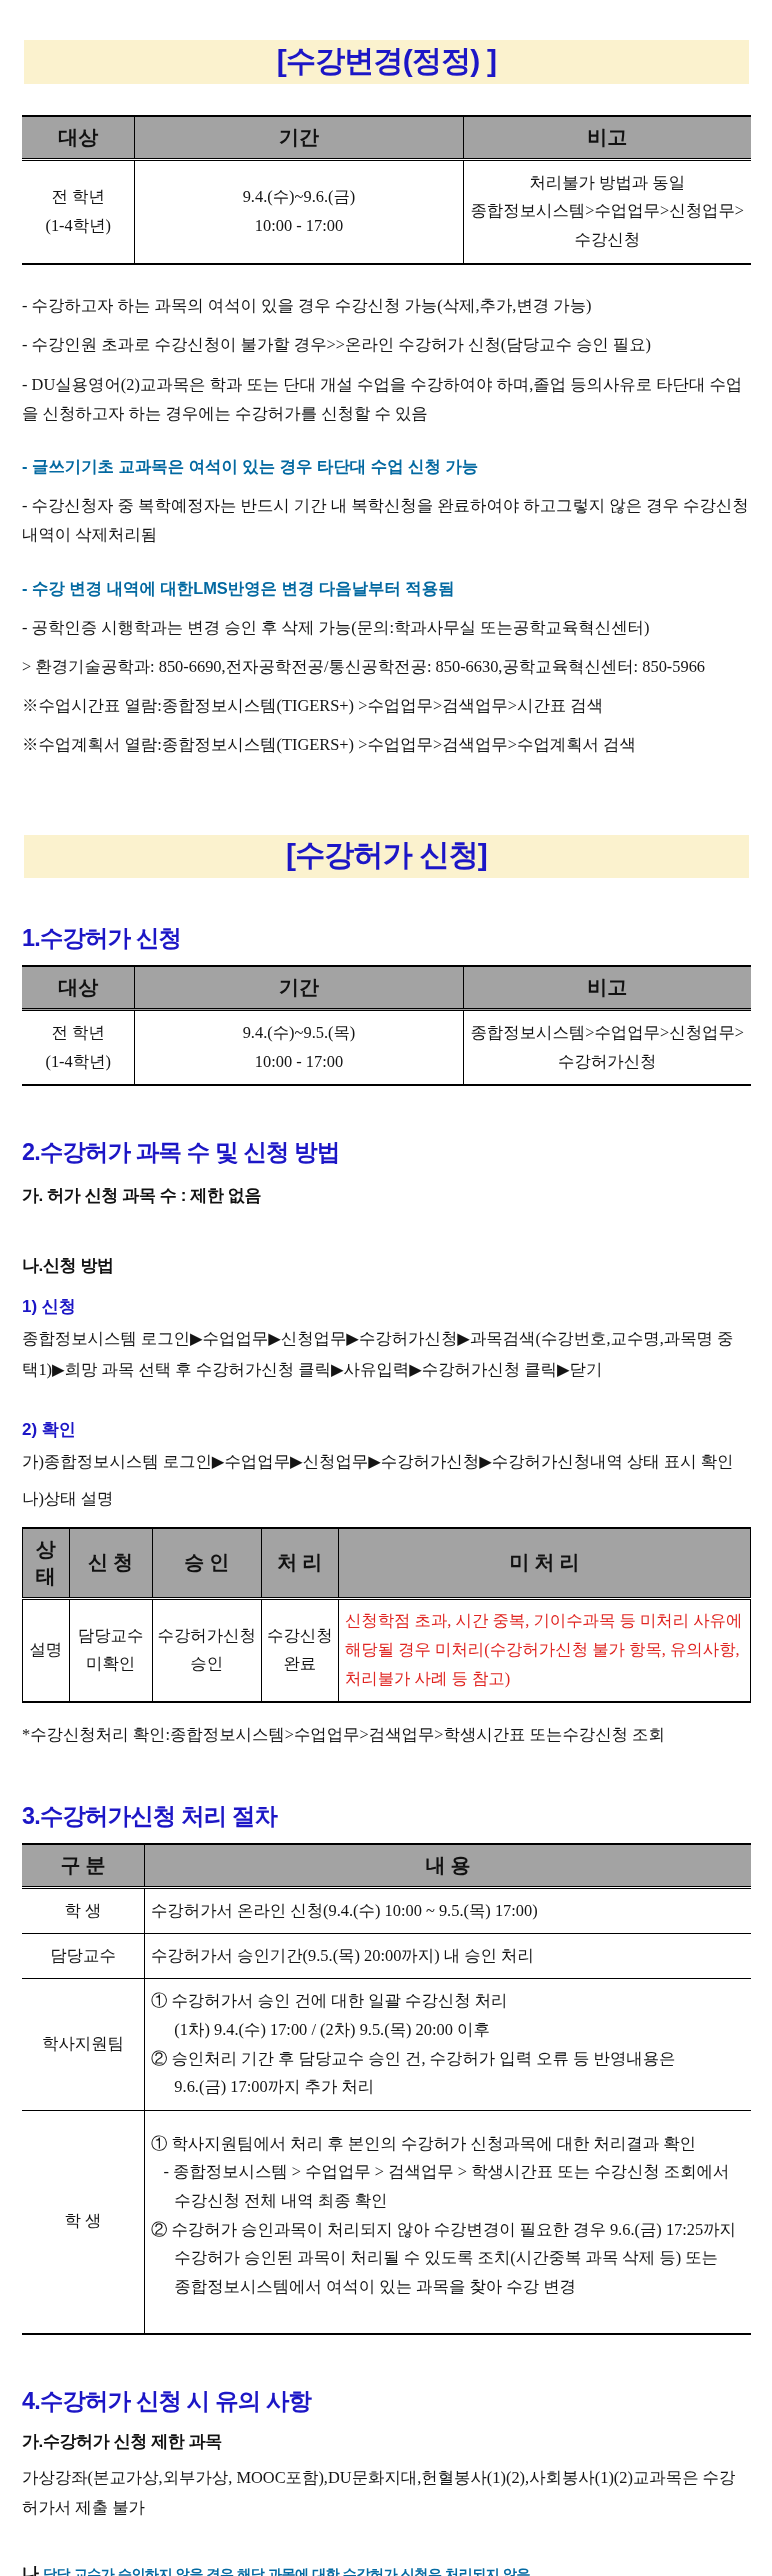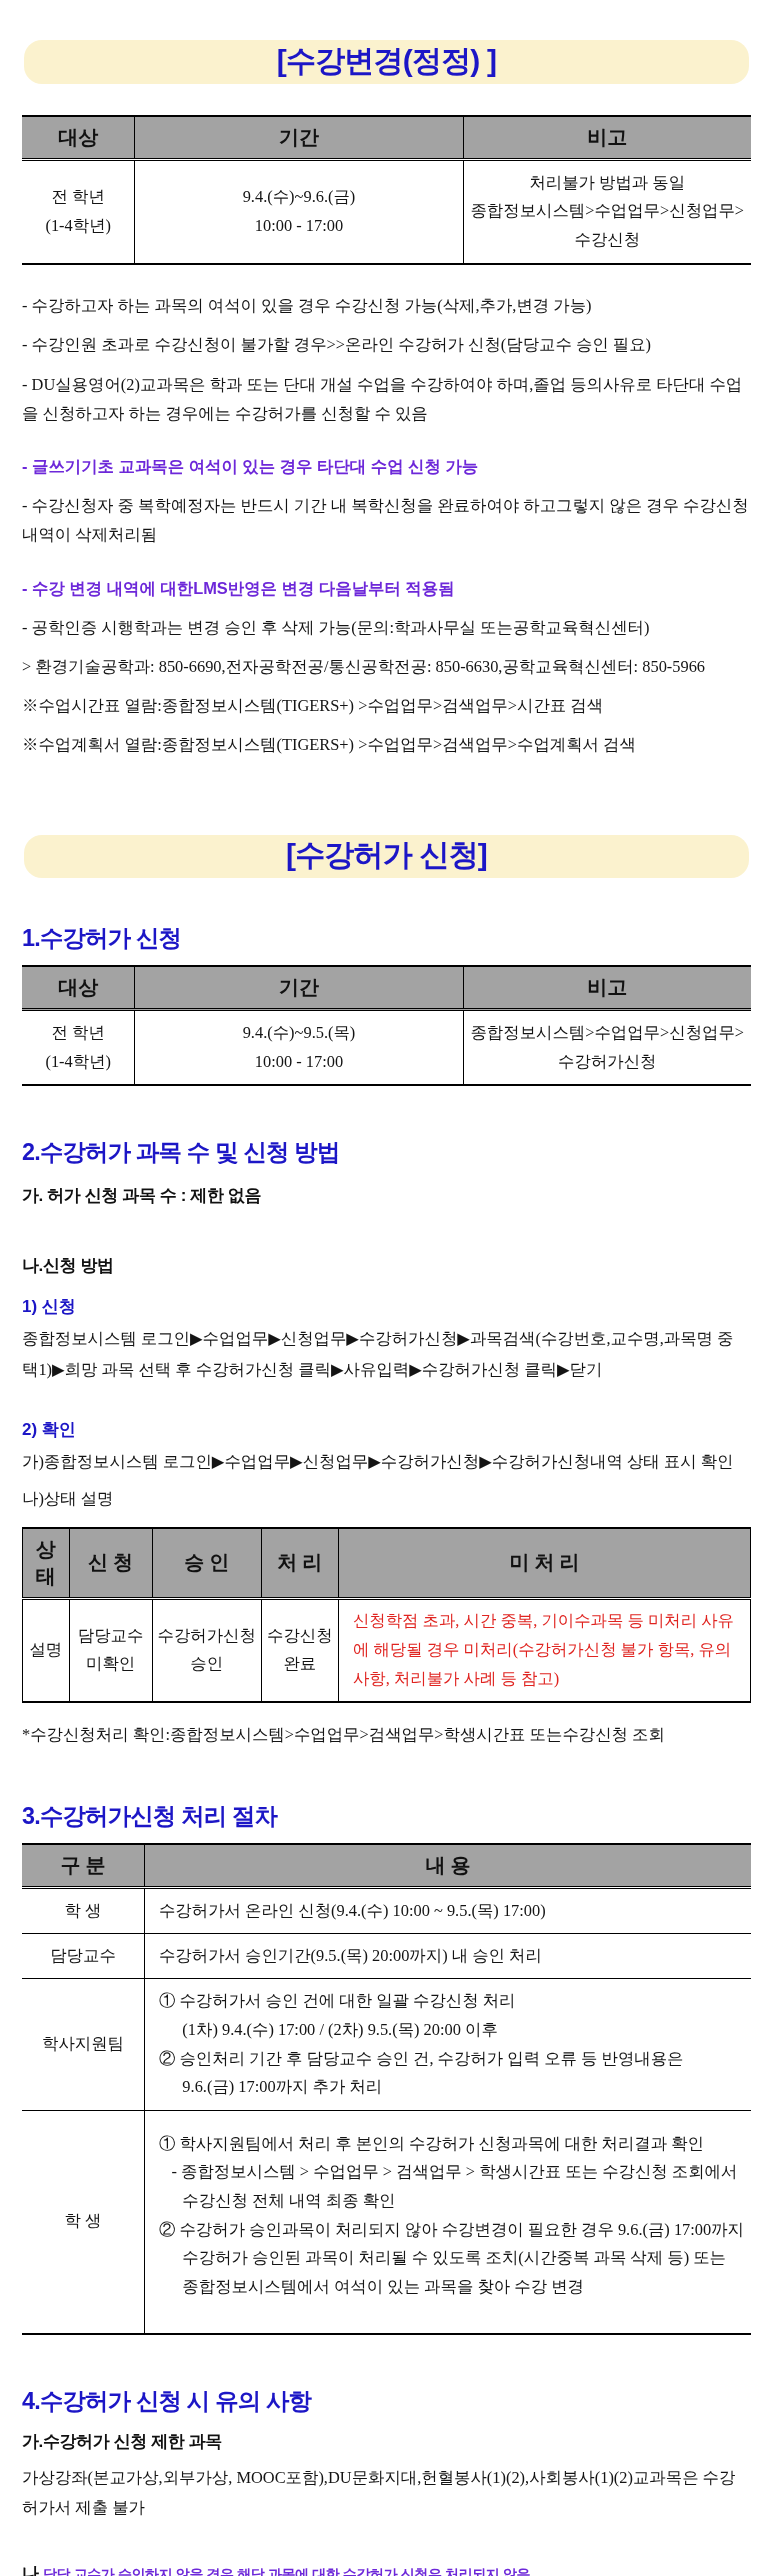--- a/index.html
+++ b/index.html
@@ -5,21 +5,21 @@
   html,body{margin:0;padding:0;background:#ffffff;}
   body{
     width:773px;min-height:2576px;
     font-family:"Liberation Serif","DejaVu Serif",serif;
     color:#141414;
     -webkit-font-smoothing:antialiased;
   }
   .page{padding:20px 22px 93px 22px;box-sizing:border-box;}
 
   
-  .banner{background:#FBF2CE;text-align:center;padding:3.9px 0 5.5px 0;margin:3.1px 1.6px 0 1.6px;border-radius:18px;}
+  .banner{background:#FBF2CE;text-align:center;padding:3.9px 0 5.5px 0;margin:3.1px 1.6px 0 1.6px;}
   .banner--first{margin-top:20px;}
   .banner-title{
     font-family:"Liberation Sans","DejaVu Sans",sans-serif;
     font-weight:bold;color:#1c16c6;font-size:30px;line-height:1.15;letter-spacing:-0.8px;
   }
   .banner-sub{
     font-family:"Liberation Sans","DejaVu Sans",sans-serif;
     font-weight:bold;color:#1c16c6;font-size:18.7px;line-height:1.3;margin-top:1.6px;
   }
 
@@ -31,42 +31,42 @@
   }
   .tbl th{
     background:#a3a3a3;font-weight:bold;font-size:20px;color:#111;
     padding:7px 3.1px;border-bottom:3.1px double #000;
     font-family:"Liberation Serif","DejaVu Serif",serif;
   }
   .tbl td{font-size:16.4px;padding:7.8px 4.7px;text-align:center;vertical-align:middle;line-height:1.75;}
   .tbl th + th,.tbl td + td{border-left:1.6px solid #000;}
   .tbl tbody tr + tr td{border-top:1.6px solid #000;}
   .tbl--sides{border-left:1.6px solid #000;border-right:1.6px solid #000;}
-  .tbl .left{text-align:left;padding-left:14px;word-break:break-all;}
+  .tbl .left{text-align:left;padding-left:6px;word-break:break-all;}
   .cell-line{display:block;}
   .cell-line.indent-1{padding-left:12.5px;}
   .cell-line.indent-2{padding-left:23.4px;}
 
   
   .tbl12 .col-target{width:15.5%;}
   .tbl12 .col-period{width:45%;}
   .tbl12 .col-note{width:39.5%;}
   .tblstatus .c-state{width:6.4%;}
   .tblstatus .c-apply{width:11.4%;}
   .tblstatus .c-approve{width:15%;}
   .tblstatus .c-process{width:10.6%;}
   .tblstatus .c-unproc{width:56.6%;}
   .tbl3 .col-kind{width:16.8%;}
   .tbl3 .col-content{width:83.2%;}
 
   
   .notes{margin-top:26.5px;}
   .note{font-size:16.4px;line-height:1.78;margin:10px 0;word-break:break-all;}
   .red-bold{
-    color:#6d28d9;font-weight:bold;
+    color:#0369a1;font-weight:bold;
     font-family:"Liberation Sans","DejaVu Sans",sans-serif;font-size:16.4px;margin-top:24px;
   }
   .red{color:#e02420;}
   .blue{color:#1c16c6;}
 
   .h-num{
     font-family:"Liberation Sans","DejaVu Sans",sans-serif;
     font-weight:bold;color:#1c16c6;font-size:23.4px;letter-spacing:-0.8px;
     margin:50px 0 4.7px 0;
   }
@@ -258,21 +258,21 @@
           <span class="cell-line">② 승인처리 기간 후 담당교수 승인 건, 수강허가 입력 오류 등 반영내용은</span>
           <span class="cell-line indent-2">9.6.(금) 17:00까지 추가 처리</span>
         </td>
       </tr>
       <tr>
         <td>학  생</td>
         <td class="left" style="padding-top:18.7px;padding-bottom:31px;">
           <span class="cell-line">① 학사지원팀에서 처리 후 본인의 수강허가 신청과목에 대한 처리결과 확인</span>
           <span class="cell-line indent-1">- 종합정보시스템 &gt; 수업업무 &gt; 검색업무 &gt; 학생시간표 또는 수강신청 조회에서</span>
           <span class="cell-line indent-2">수강신청 전체 내역 최종 확인</span>
-          <span class="cell-line">② 수강허가 승인과목이 처리되지 않아 수강변경이 필요한 경우 9.6.(금) 17:00까지</span>
+          <span class="cell-line">② 수강허가 승인과목이 처리되지 않아 수강변경이 필요한 경우 9.6.(금) 17:25까지</span>
           <span class="cell-line indent-2">수강허가 승인된 과목이 처리될 수 있도록 조치(시간중복 과목 삭제 등) 또는</span>
           <span class="cell-line indent-2">종합정보시스템에서 여석이 있는 과목을 찾아 수강 변경</span>
         </td>
       </tr>
     </tbody>
   </table>
 
   <div class="h-num">4.수강허가 신청 시 유의 사항</div>
 
   <div class="sub-bold" style="margin-top:11px;">가.수강허가 신청 제한 과목</div>

